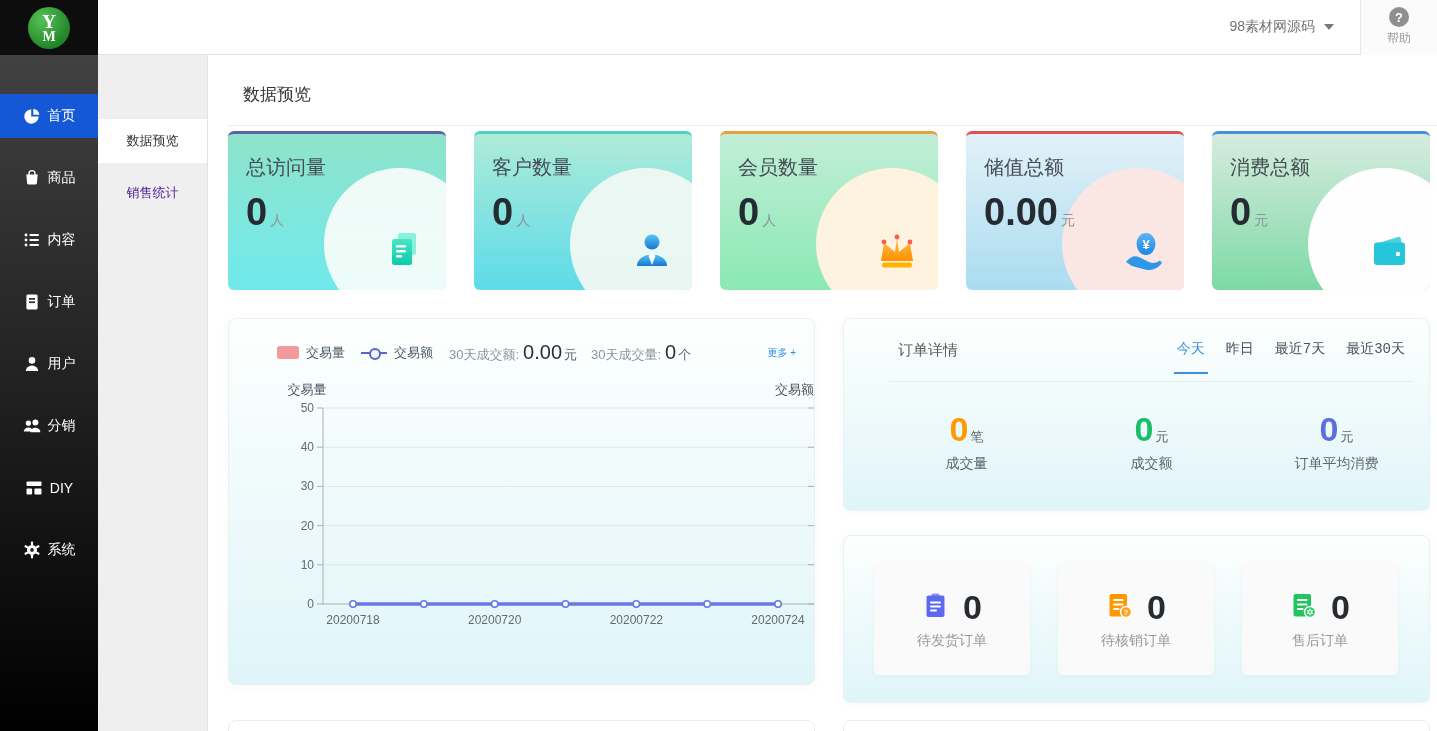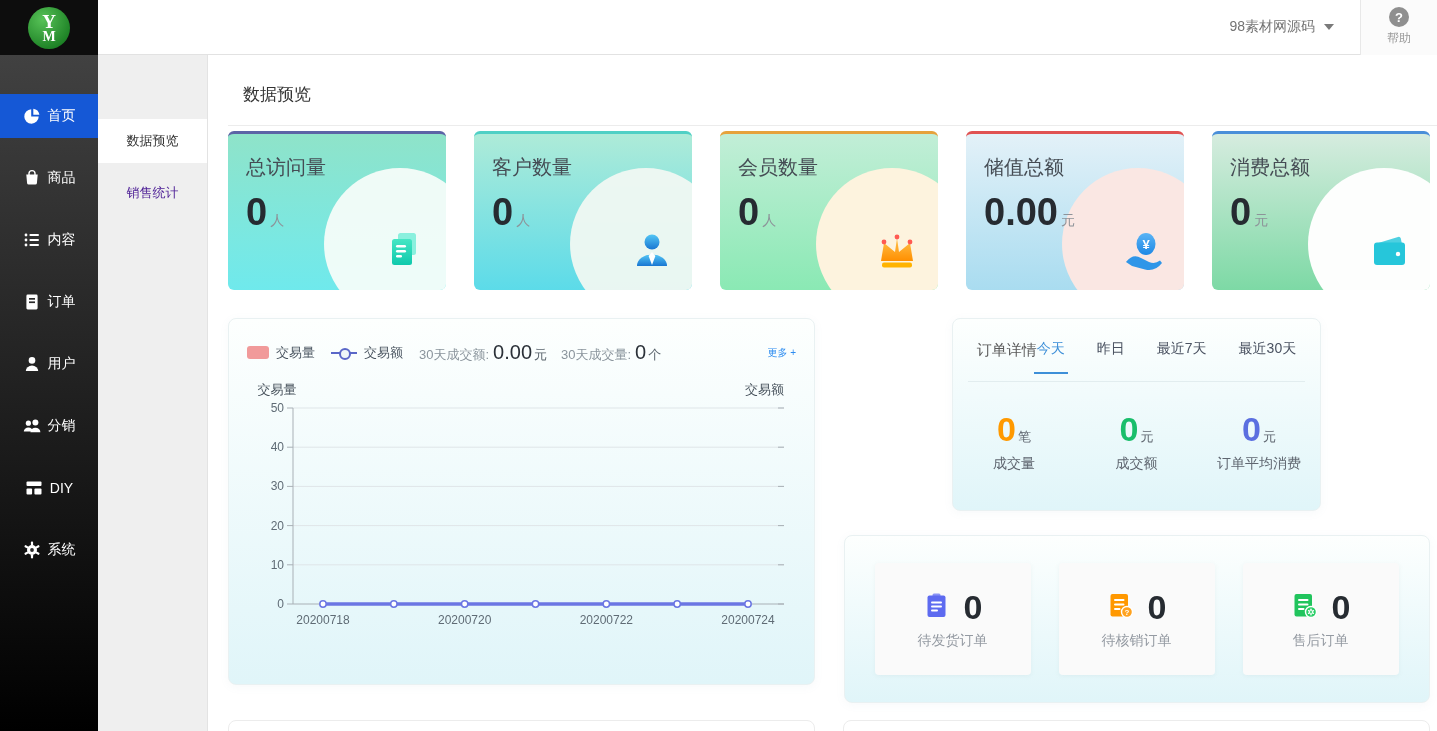--- a/index.html
+++ b/index.html
@@ -46,21 +46,21 @@
   .c2 .quarter { background:rgba(240,248,242,.95); }
   .c3 { background:linear-gradient(180deg,#c2eed7 0%,#8ae9b4 100%); }
   .c3 .quarter { background:#fdf3de; }
   .c4 { background:linear-gradient(180deg,#e3f1f8 0%,#a9dcf0 100%); }
   .c4 .quarter { background:#fae7e3; }
   .c5 { background:linear-gradient(180deg,#d6ecdf 0%,#7dd9a5 100%); }
   .c5 .quarter { background:#fdfefd; }
 
   
   .content-row { margin:28px 7px 0 20px; display:flex; gap:28px; align-items:flex-start; }
-  .panel { border:1px solid #e9f1f2; border-radius:8px; background:linear-gradient(180deg,#fdfffe 0%,#e0f5f9 100%); box-shadow:0 2px 10px rgba(120,160,170,.06); }
+  .panel { border:1px solid #e9f1f2; border-radius:8px; background:linear-gradient(180deg,#fdfffe 0%,#e0f5f9 100%); box-shadow:0 2px 10px rgba(120,160,170,.06);padding-left:30px; }
   .chart-panel { width:587px; height:367px; }
   .chart-head { display:flex; align-items:center; padding:22px 18px 0 18px; }
   .legend-item { display:flex; align-items:center; gap:7px; font-size:13px; color:#4a5560; margin-right:16px; cursor:pointer; }
   .legend-swatch { width:22px; height:13px; border-radius:3px; background:#f19a9a; }
   .legend-line { width:26px; height:13px; position:relative; }
   .legend-line::before { content:""; position:absolute; left:0; right:0; top:6px; height:2px; background:#5a67c8; }
   .legend-line::after { content:""; position:absolute; left:8px; top:2px; width:8px; height:8px; border:2px solid #5a67c8; border-radius:50%; background:#eef6f8; }
   .sum-item { font-size:13px; color:#8a949c; margin-right:14px; white-space:nowrap; }
   .sum-item .sum-val { font-size:20px; color:#2b3138; margin:0 2px 0 4px; }
   .sum-item .sum-unit { font-size:13px; color:#5a646c; }
@@ -69,25 +69,25 @@
 
   
   .grid { stroke:#dfe5e8; stroke-width:1; }
   .axis { stroke:#a9b0b6; stroke-width:1; }
   .tick { stroke:#a9b0b6; stroke-width:1; }
   .ax-lbl { fill:#5f6b75; font-size:12px; font-family:"Liberation Sans",sans-serif; }
   .ax-title { fill:#47525c; font-size:13px; font-family:"Liberation Sans",sans-serif; }
   .dline { fill:none; stroke-width:3.5; }
   .dot { fill:#fff; stroke-width:1.5; }
 
-  .right-col { width:651px; display:flex; flex-direction:column;align-items:center; }
+  .right-col { width:651px; display:flex; flex-direction:column; }
   .order-panel { height:193px; }
   .order-head { height:63px; margin:0 15px; border-bottom:1px solid #e2edef; display:flex; align-items:center; padding:0 9px; }
   .order-title { font-size:15px; color:#5a5a5a; }
-  .tabs { margin-left:auto; display:flex; gap:32px; }
+  .tabs { margin-left:auto; display:flex; gap:21px;font-family:Liberation Mono, monospace; }
   .tab { font-size:14px; color:#4a5261; cursor:pointer; position:relative; padding-bottom:2px; }
   .tab.active { color:#3d8fd8; }
   .tab.active::after { content:""; position:absolute; left:-3px; right:-3px; bottom:-14px; height:2px; background:#3d8fd8; }
   .order-stats { display:flex; height:118px; align-items:center; }
   .order-stat { flex:1; text-align:center; }
   .order-stat .big { font-size:34px; font-weight:bold; }
   .order-stat .sunit { font-size:13px; color:#5f6670; margin-left:2px; }
   .order-stat .slabel { font-size:14px; color:#5f6670; margin-top:6px; }
 
   .tasks-panel { height:168px; margin-top:24px; display:flex; align-items:center; padding:0 30px; gap:28px; }

